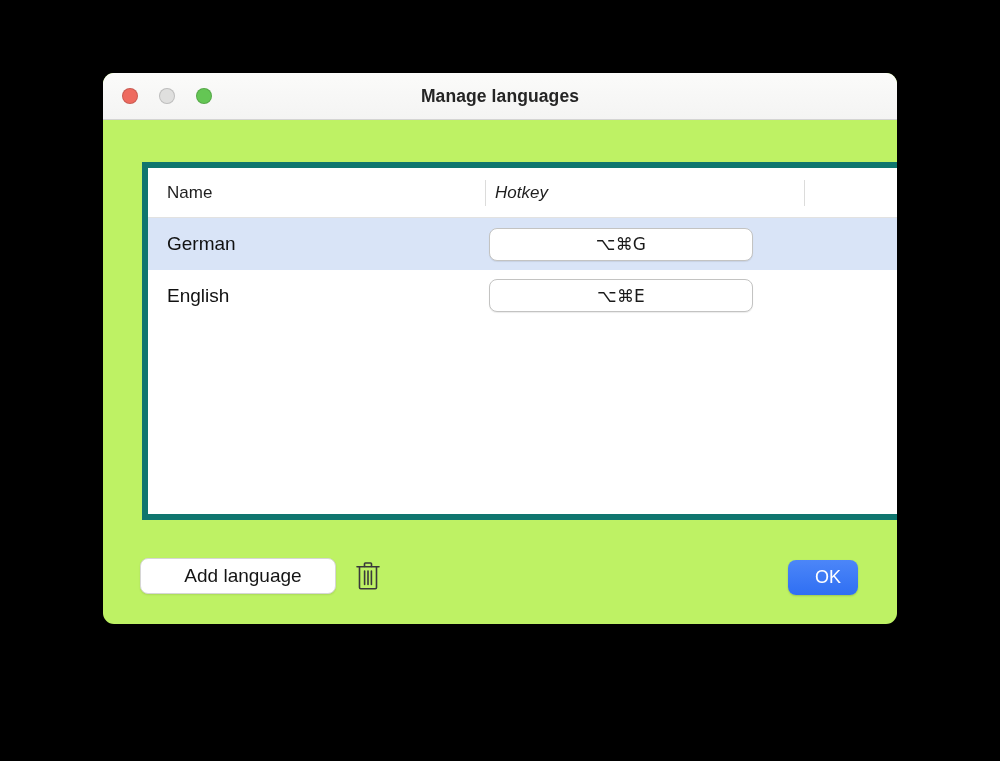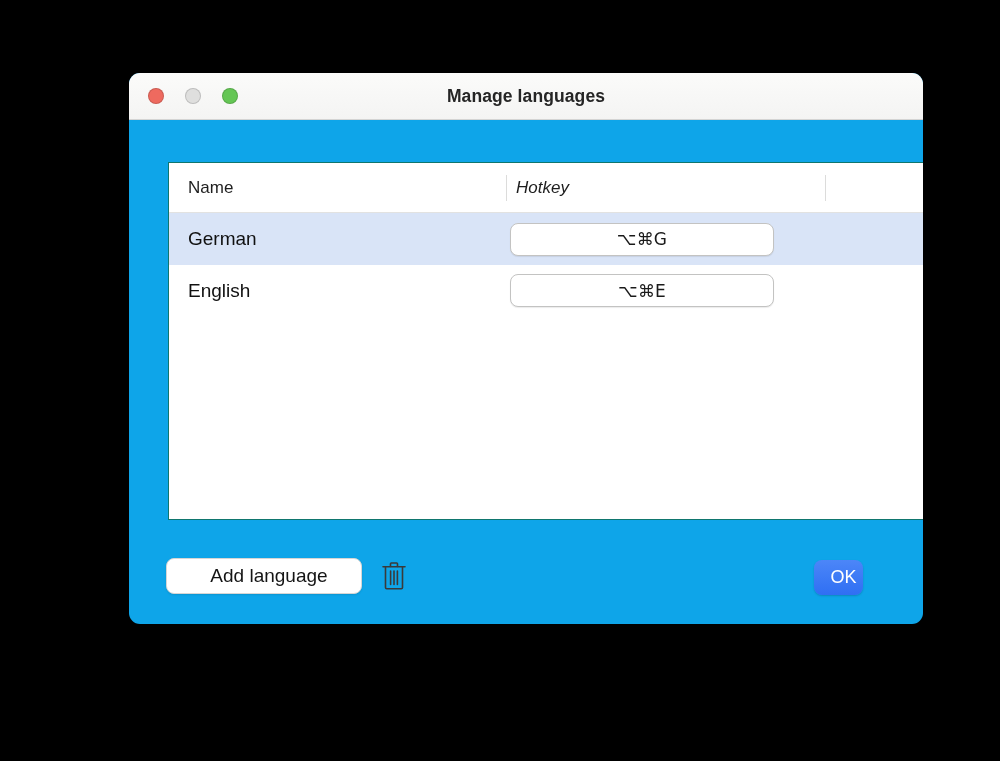--- a/index.html
+++ b/index.html
@@ -8,25 +8,24 @@
     background: #000;
     font-family: "Liberation Sans", "DejaVu Sans", sans-serif;
     overflow: hidden;
   }
   .stage { position: relative; width: 1000px; height: 761px; }
 
   
   .window {
     position: absolute; left: 103px; top: 73px;
     width: 794px; height: 551px;
-    background: #0ea5e9;
+    background: #bef264;
     border-radius: 11px;
     box-shadow: 0 0 0 1px rgba(0,0,0,0.45), 0 14px 34px rgba(0,0,0,0.6);
     overflow: hidden;
-    margin-left: 26px;
   }
 
   
   .titlebar {
     position: relative; height: 47px;
     background: linear-gradient(#FBFBFA, #F4F4F3);
     border-bottom: 1px solid #D4D4D3;
   }
   .window-title {
     position: absolute; left: 0; right: 0; top: 0;
@@ -39,21 +38,21 @@
   .light {
     width: 16px; height: 16px; border-radius: 50%;
     border: 0.5px solid rgba(0,0,0,0.15);
   }
 
   
   .table {
     position: absolute; left: 39px; top: 89px;
     width: 816px; height: 358px;
     background: #FFFFFF;
-    border: 1px solid #0f766e;
+    border: 6px solid #0f766e;
     display: flex; flex-direction: column;
   }
   .tgrid { display: grid; grid-template-columns: 338px 319px 1fr; }
   .thead {
     height: 50px;
     border-bottom: 1px solid #E2E2E1;
     background: #FFFFFF;
   }
   .th {
     position: relative;
@@ -100,21 +99,21 @@
     background: #FFFFFF;
     border: 1px solid #D6D6D5;
     box-shadow: 0 1px 2px rgba(0,0,0,0.10);
     font-size: 19px; color: #141414;
   }
   .delete-btn {
     left: 243px; top: 486px; width: 34px; height: 34px;
     background: transparent; border: none;
   }
   .ok-btn {
-    left: 685px; top: 487px; width: 49px; height: 35px;
+    left: 685px; top: 487px; width: 70px; height: 35px;
     background: linear-gradient(#4C86F8, #2F6FF3);
     border: none;
     font-size: 18px; font-weight: 500; color: #FFFFFF;
     box-shadow: 0 1px 2px rgba(0,0,0,0.18);
   }
 </style>
 </head>
 <body>
 
 <div class="stage">

